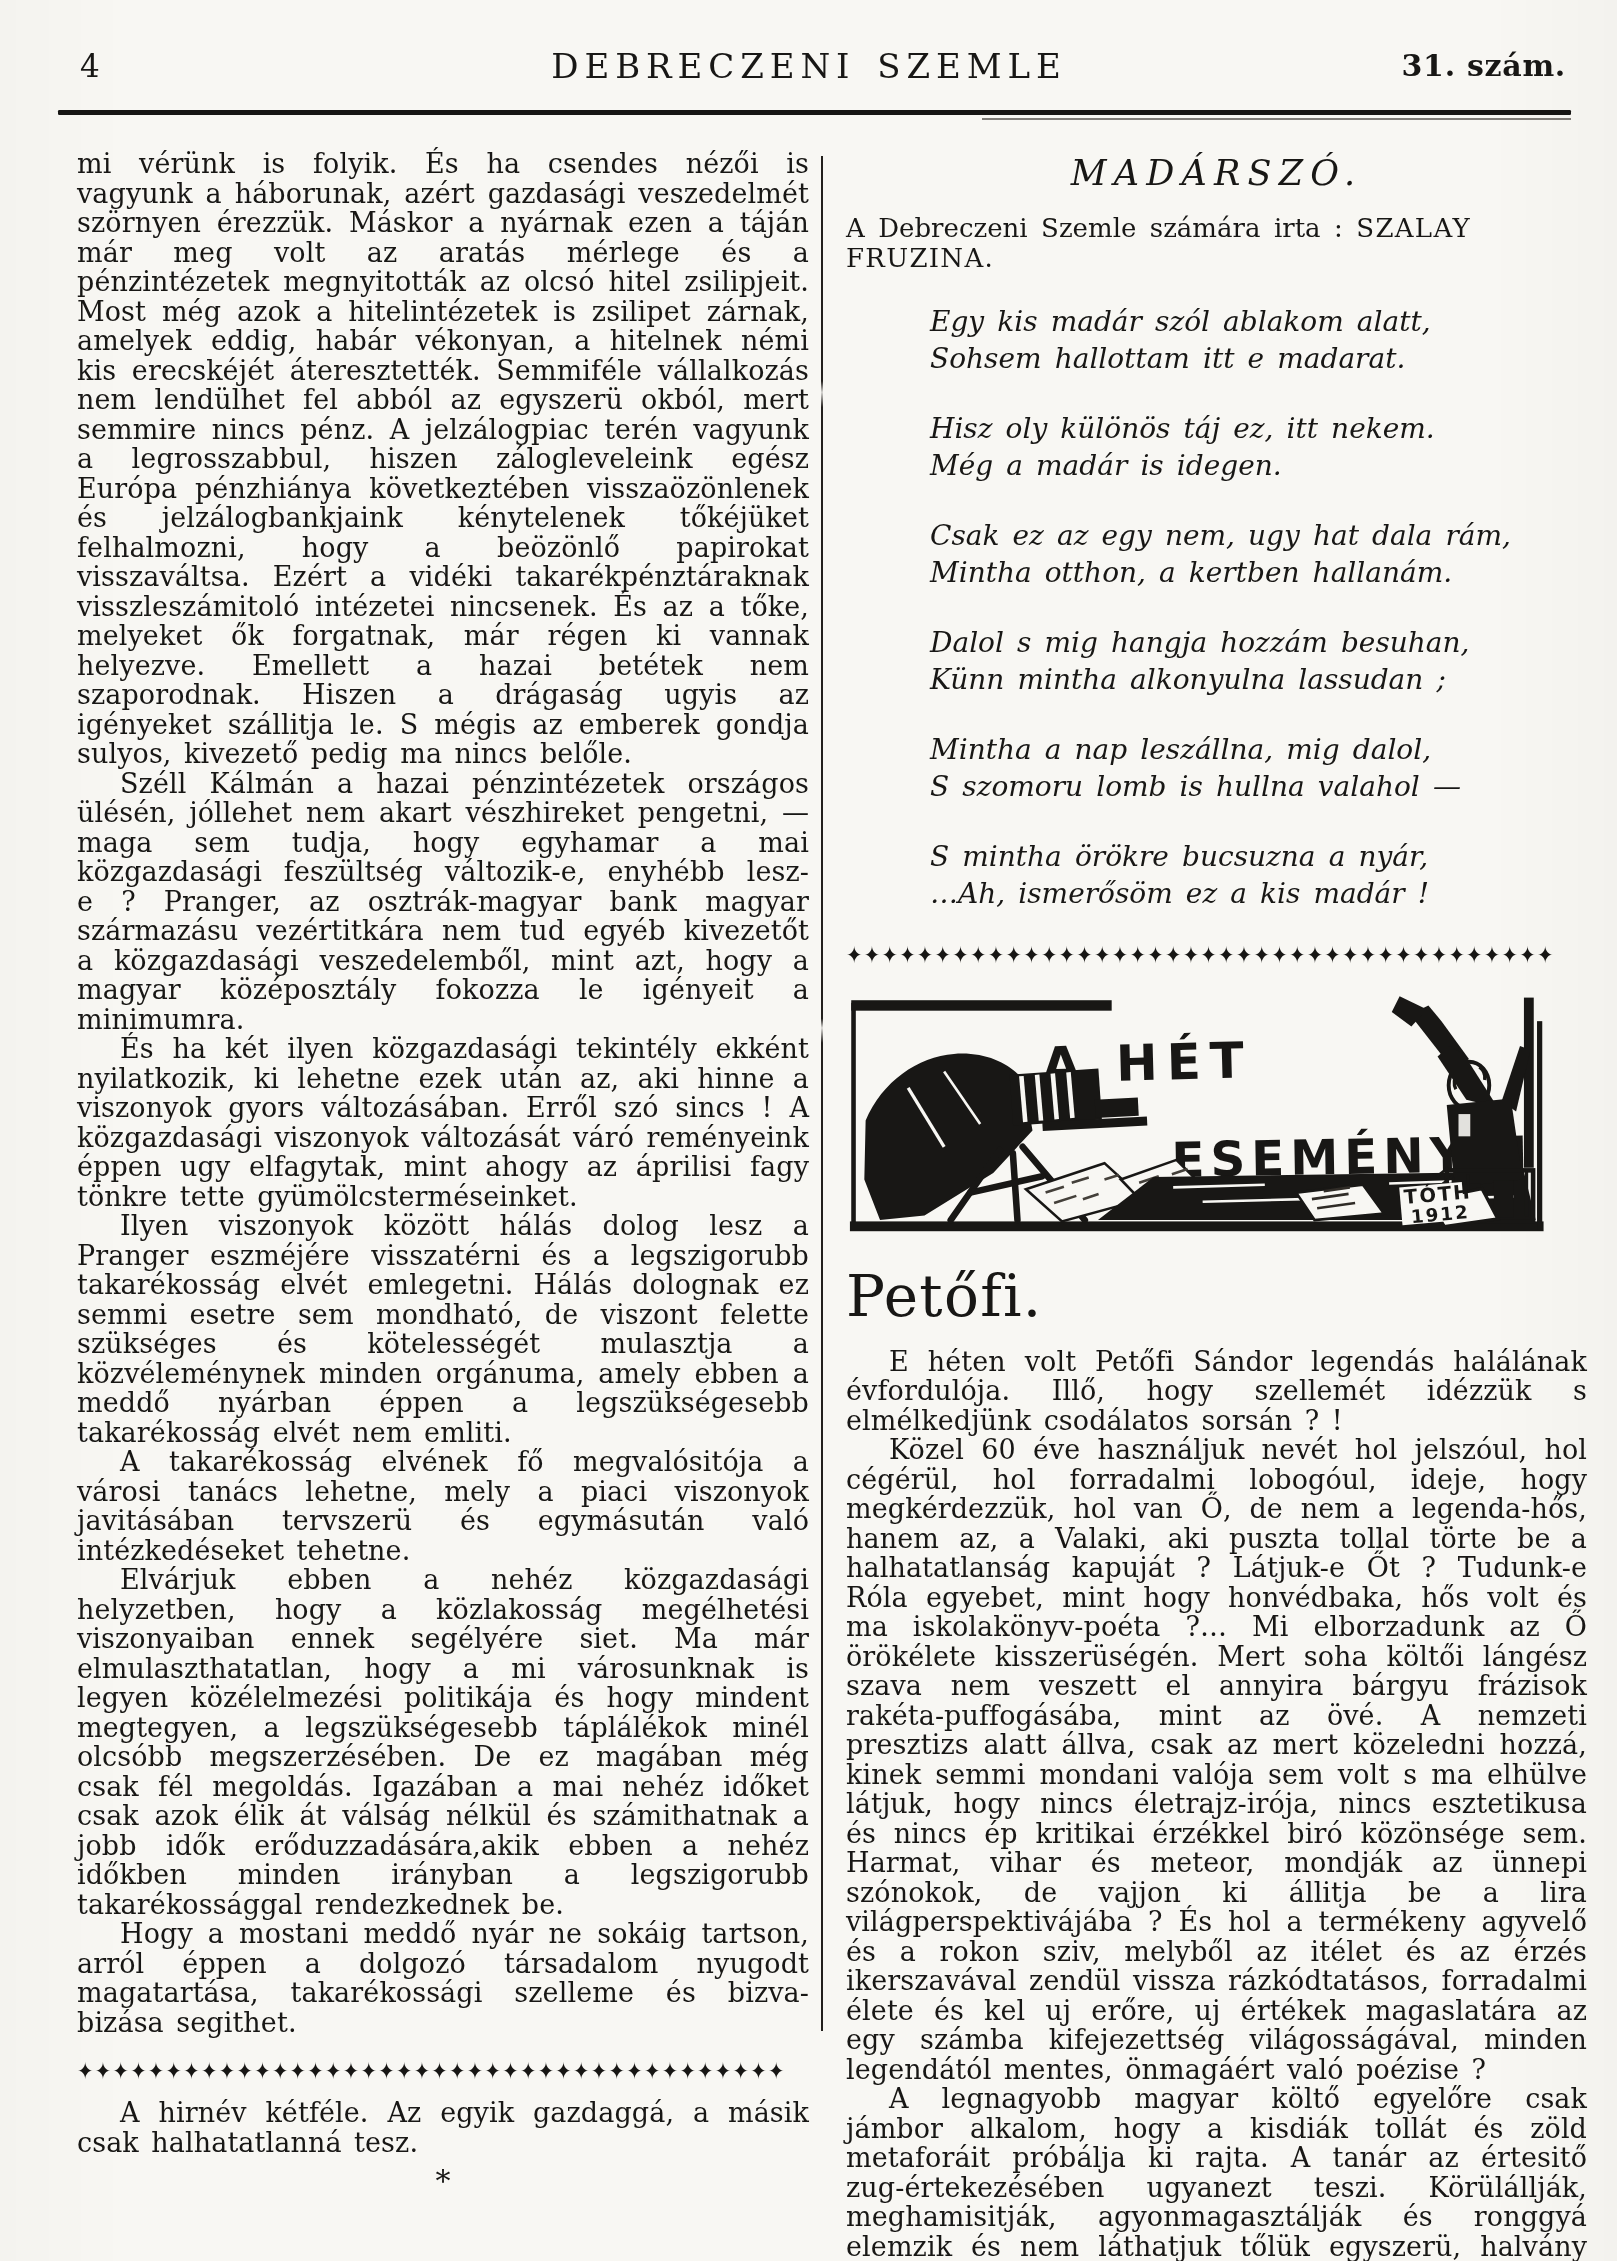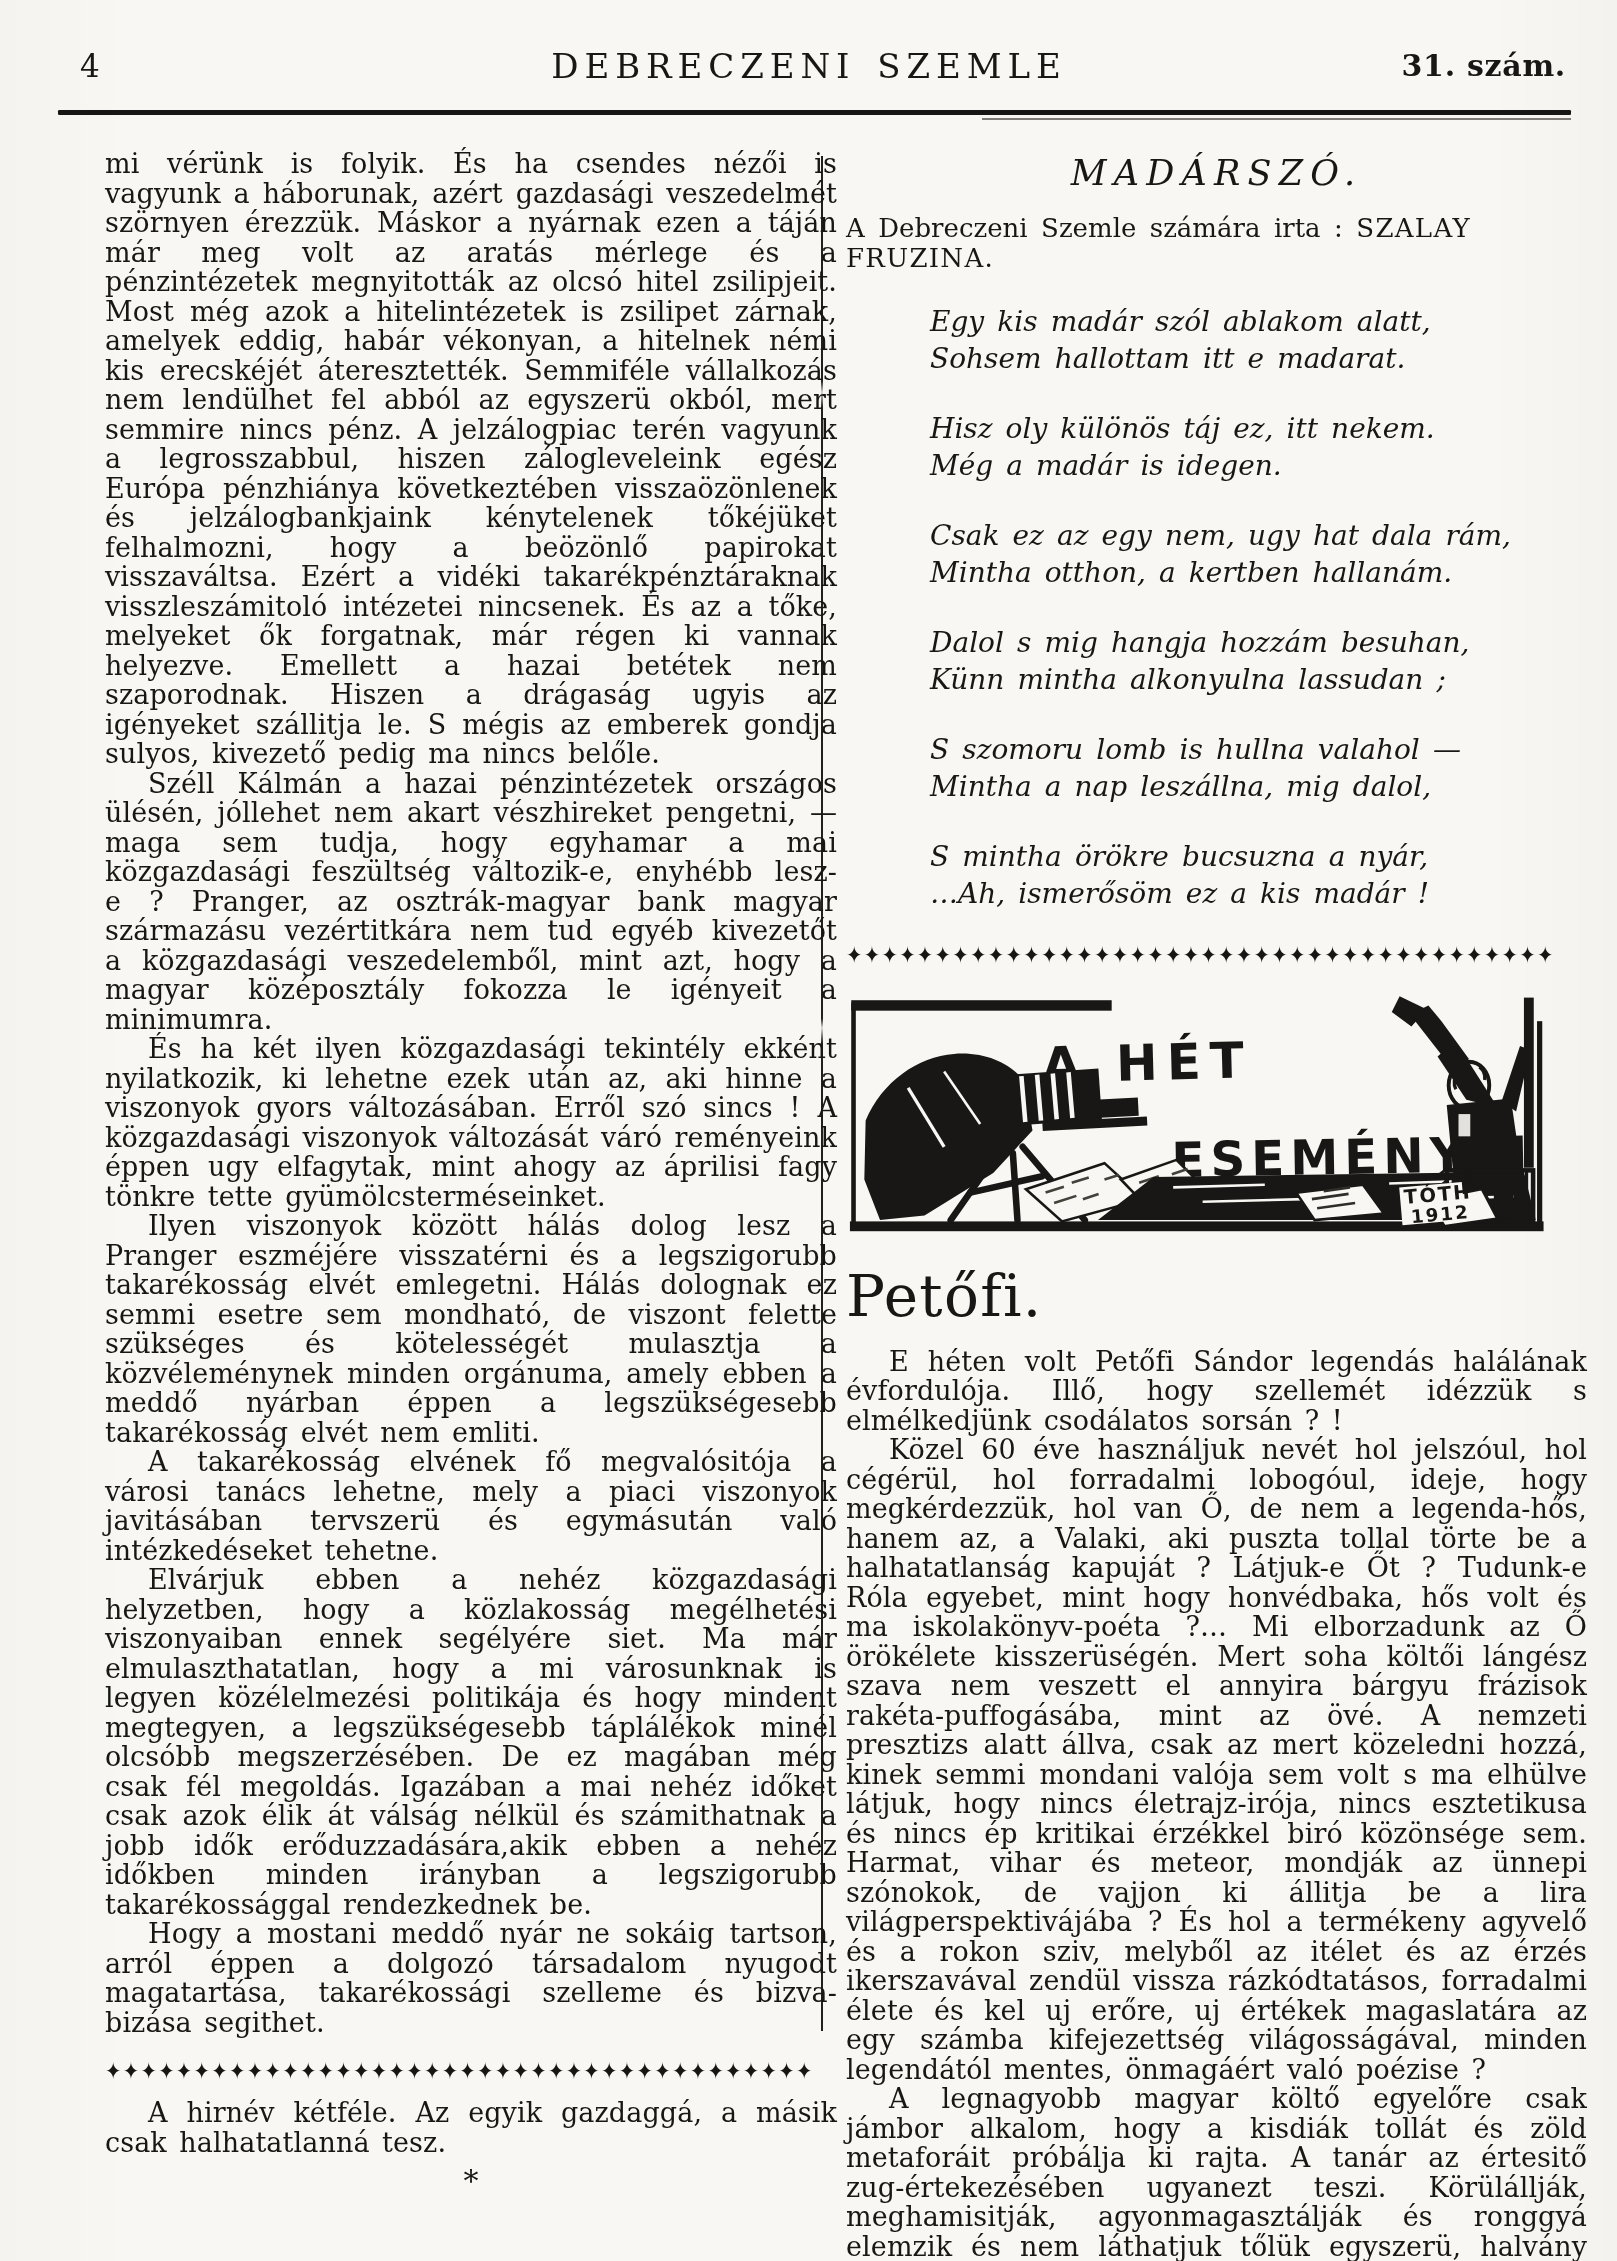--- a/index.html
+++ b/index.html
@@ -18,21 +18,21 @@
     font-size:34px;letter-spacing:5.9px;word-spacing:5.2px;}
   .hdr-issue{position:absolute;top:48px;right:52px;font-size:30px;font-weight:700;letter-spacing:0.7px;}
   .hdr-rule{position:absolute;top:110px;left:58px;width:1513px;height:4.6px;background:#171614;border-radius:1.3px;}
   .hdr-rule-echo{position:absolute;top:118px;left:982px;width:589px;height:2px;background:#56524c;opacity:.75;}
   
   .col-rule{position:absolute;left:821px;top:156px;width:2px;height:1875px;
     background:linear-gradient(to bottom,
       #221f1c 0%, #221f1c 12%, rgba(34,31,28,.15) 12.6%, #221f1c 13.4%,
       #221f1c 46%, rgba(34,31,28,.1) 46.5%, #221f1c 47.3%, #221f1c 100%);}
   .col{position:absolute;top:149px;}
-  .col-left{left:77px;width:732px;margin-left:28px;}
+  .col-left{left:77px;width:732px;}
   .col-right{left:846px;width:741px;}
   .para{margin:0;font-size:27px;line-height:29.5px;text-align:justify;
     word-spacing:0.14em;letter-spacing:0.1px;}
   .para.indent{text-indent:43px;}
   .star{margin:7.9px 0 2.6px 0;text-align:center;font-size:30px;line-height:31px;}
   .orn-divider{margin:23.6px 0 15.7px 0;font-family:"DejaVu Sans","Liberation Sans",sans-serif;
     font-size:19.6px;letter-spacing:1.3px;line-height:22px;color:#171614;white-space:nowrap;
     overflow:hidden;transform:scaleY(1.18);transform-origin:center;}
   
   .poem-title{margin:3.9px 0 0 0;text-align:center;font-style:italic;font-size:35px;
@@ -94,22 +94,22 @@
       </div>
       <div class="stanza">
         <div class="pline">Csak ez az egy nem, ugy hat dala rám,</div>
         <div class="pline">Mintha otthon, a kertben hallanám.</div>
       </div>
       <div class="stanza">
         <div class="pline">Dalol s mig hangja hozzám besuhan,</div>
         <div class="pline">Künn mintha alkonyulna lassudan&nbsp;;</div>
       </div>
       <div class="stanza">
+        <div class="pline">Mintha a nap leszállna, mig dalol,</div>
         <div class="pline">S szomoru lomb is hullna valahol —</div>
-        <div class="pline">Mintha a nap leszállna, mig dalol,</div>
       </div>
       <div class="stanza">
         <div class="pline">S mintha örökre bucsuzna a nyár,</div>
         <div class="pline">…Ah, ismerősöm ez a kis madár&nbsp;!</div>
       </div>
     </div>
   <div class="orn-divider poem-divider">✦✦✦✦✦✦✦✦✦✦✦✦✦✦✦✦✦✦✦✦✦✦✦✦✦✦✦✦✦✦✦✦✦✦✦✦✦✦✦✦</div>
 
   <svg class="illustration" viewBox="0 0 1085 386" xmlns="http://www.w3.org/2000/svg">
 

